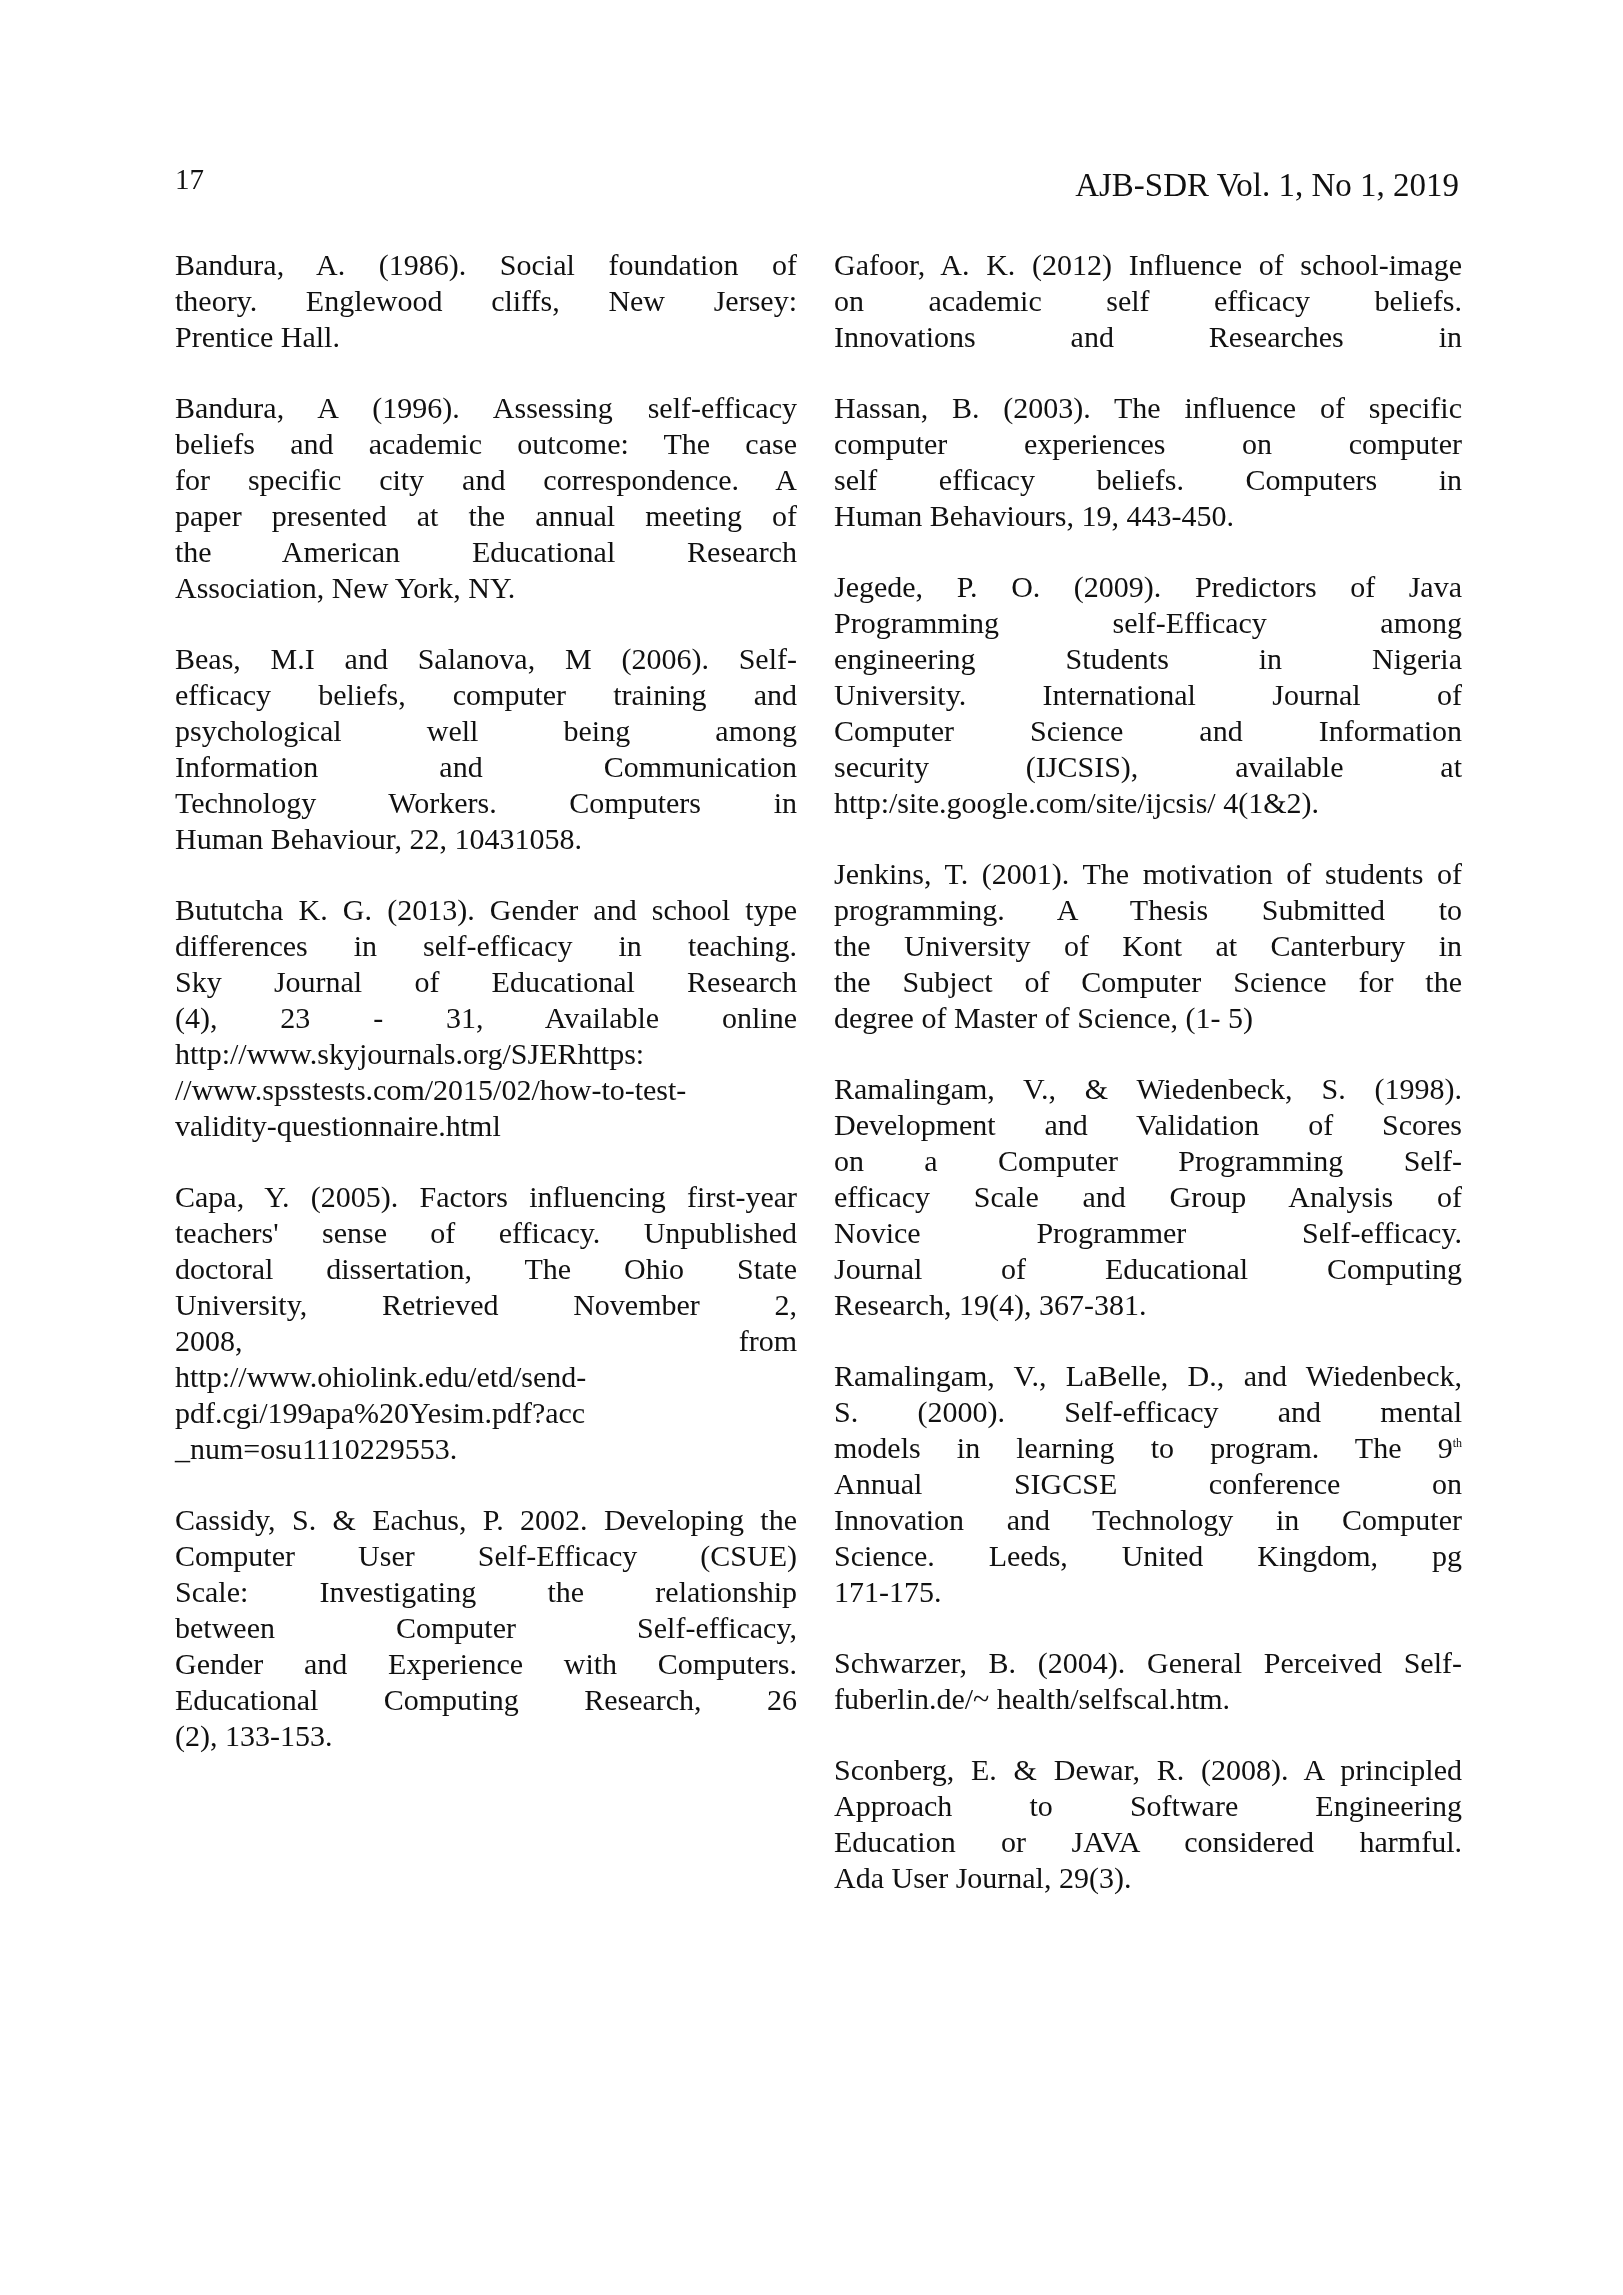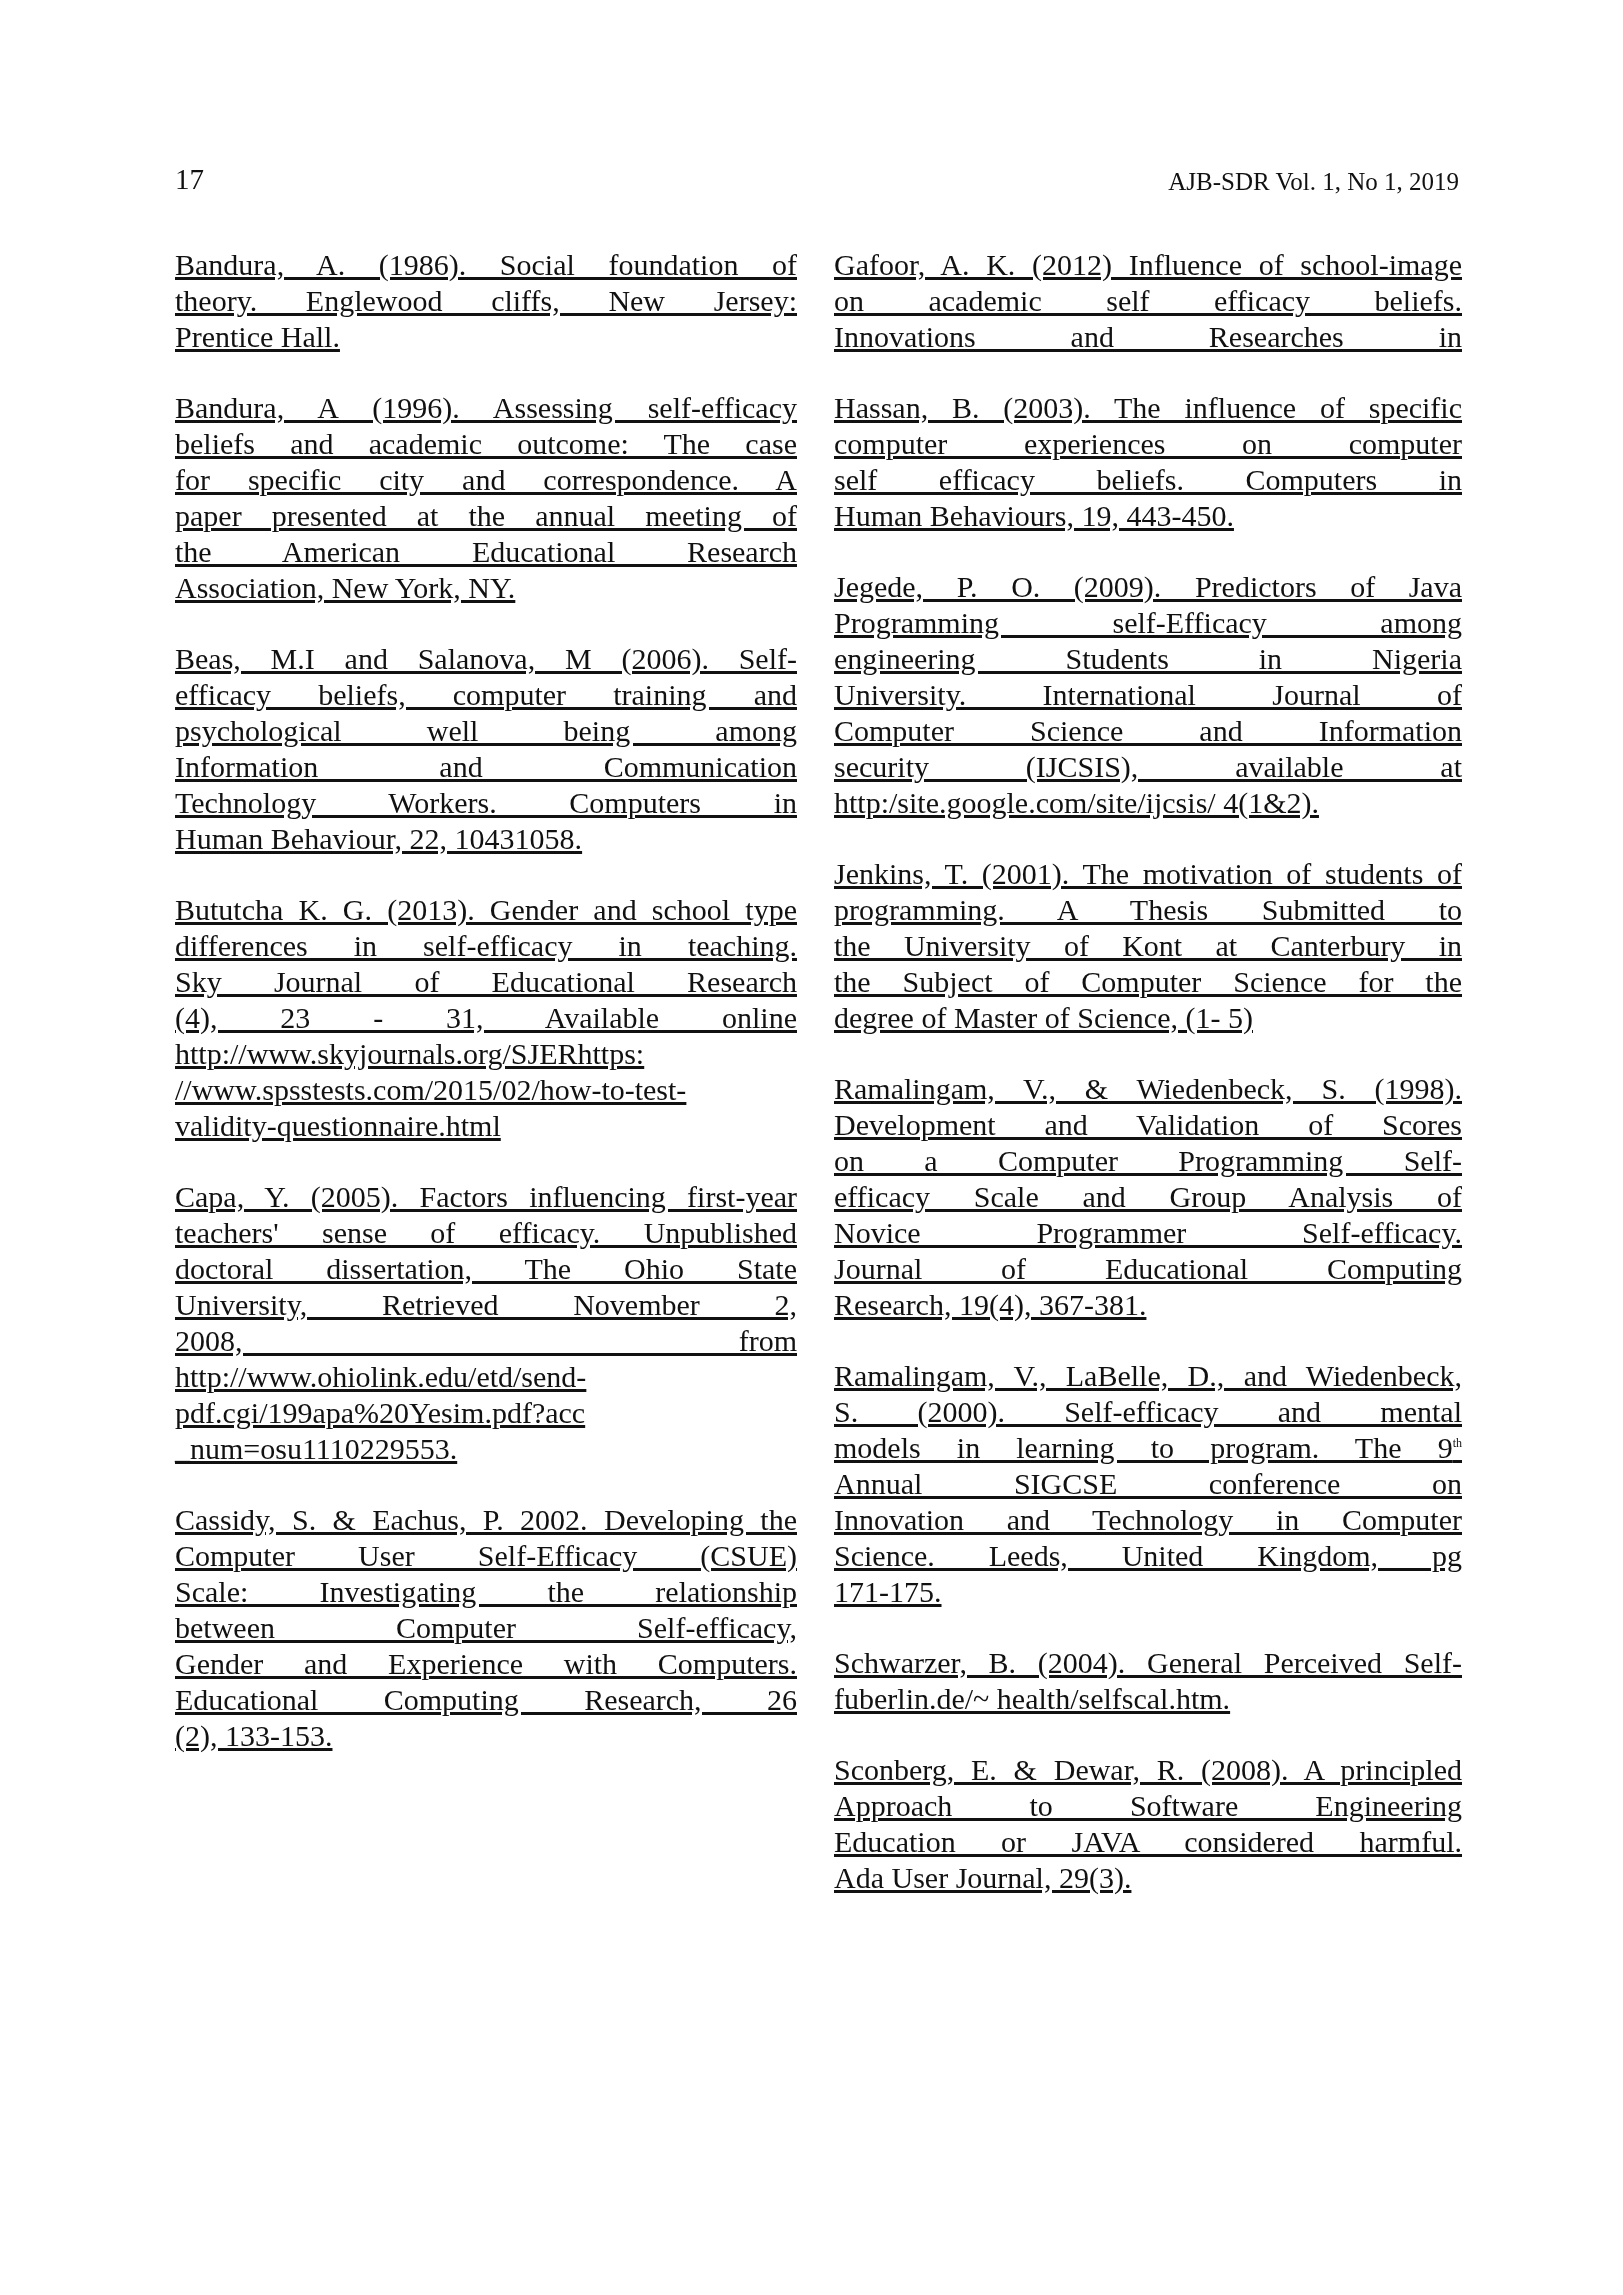--- a/index.html
+++ b/index.html
@@ -1,20 +1,20 @@
 <!DOCTYPE html>
 <html style="font-size:10.5px"><head>
   <meta charset="utf-8">
   <style>
     html, body { margin: 0; padding: 0; background: #ffffff; }
     body { width: 1623px; height: 2295px; position: relative; overflow: hidden;
            font-family: "Liberation Serif", "DejaVu Serif", serif; color: #111111; }
     .page-number { position: absolute; left: 175px; top: 165px; font-size: 29px; line-height: 1; text-align: right; }
-    .running-head { position: absolute; right: 164px; top: 169px; font-size: 25px; line-height: 1; }
-    .column { position: absolute; top: 247px; text-decoration: underline; }
+    .running-head { position: absolute; right: 164px; top: 169px; font-size: 33px; line-height: 1; }
+    .column { position: absolute; top: 247px; }
     .col-left { left: 175px; width: 622px; }
     .col-right { left: 834px; width: 628px; }
     .ref { font-size: 30px; line-height: 36px; text-align: justify;
            padding-left: 98px; text-indent: -98px; margin: 0 0 35px 0; }
     .ref .line { display: block; }
     .ref .line.last { text-align-last: left; }
     .ref .line:not(.last) { text-align-last: justify; }
     sup { font-size: 12px; line-height: 0; vertical-align: super; }
   </style>
 </head>

